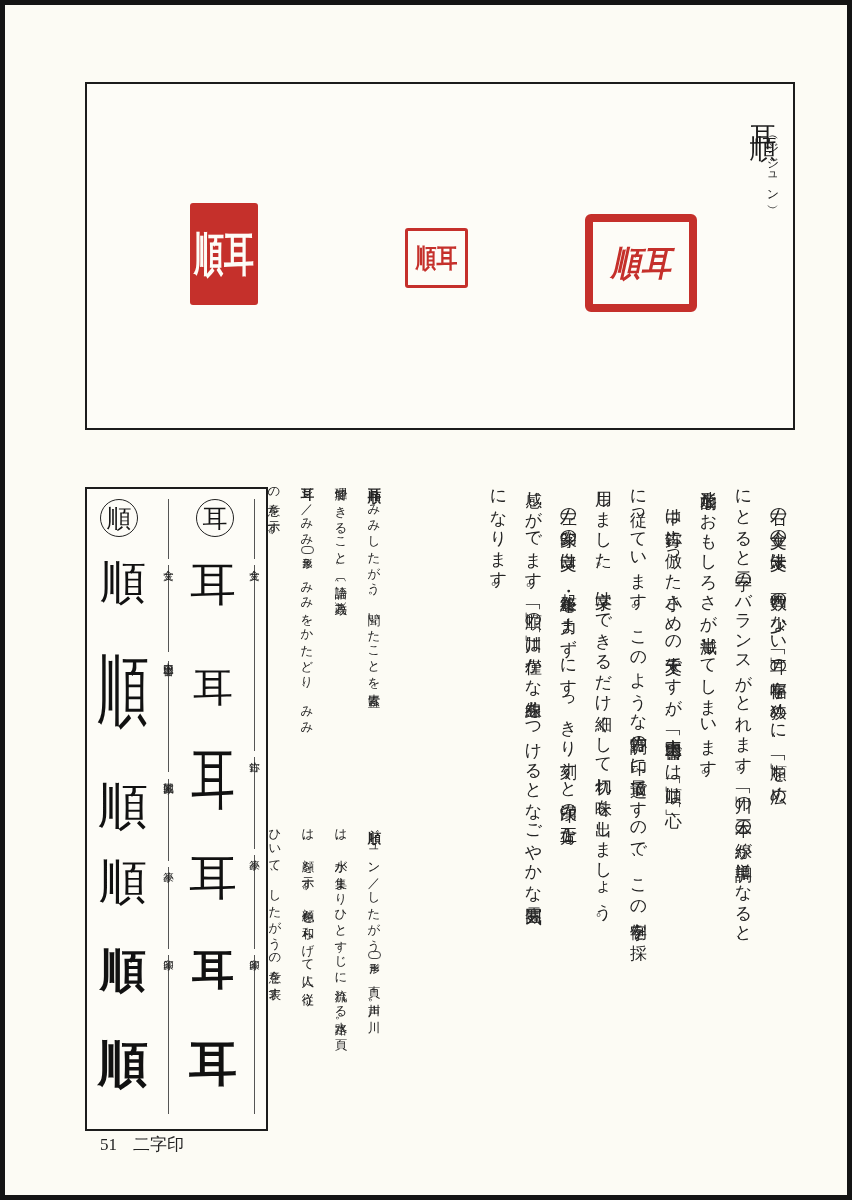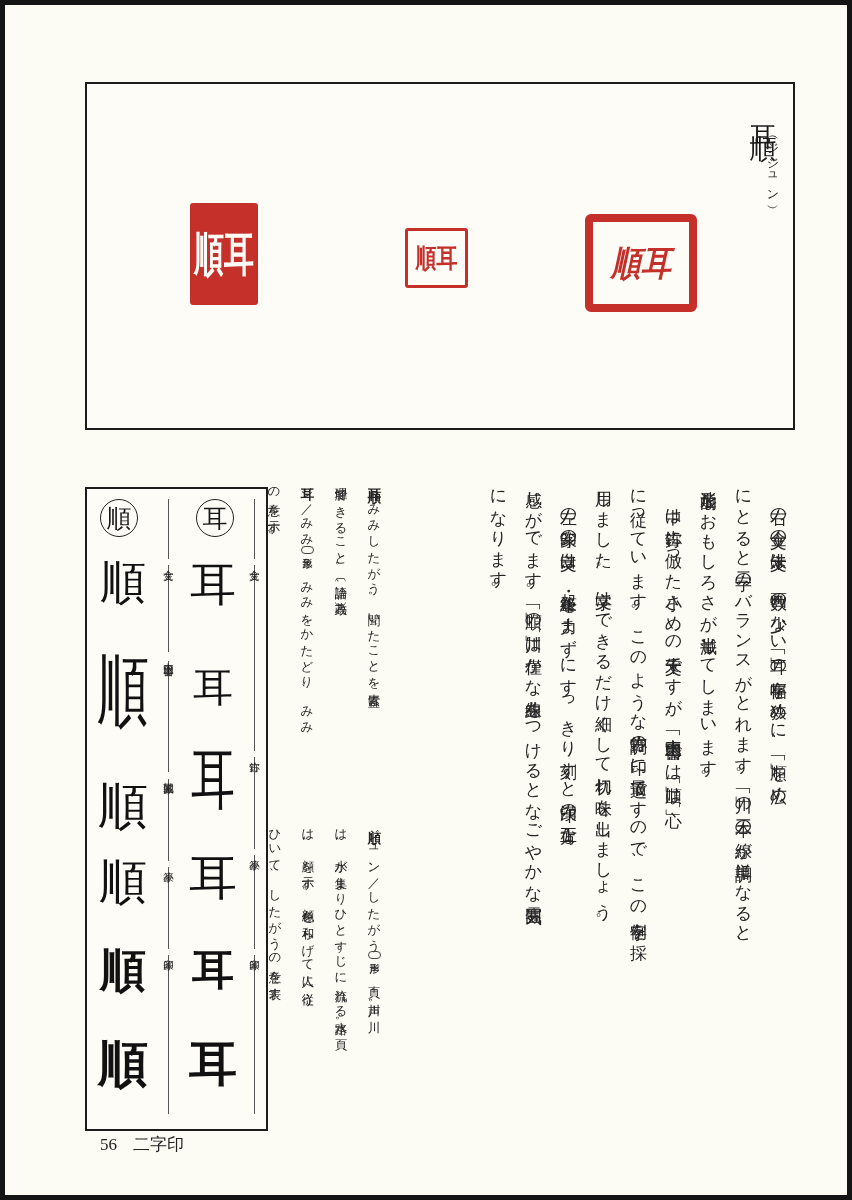--- a/index.html
+++ b/index.html
@@ -181,17 +181,17 @@
 
     <div class="glyph" style="left:126px;top:72px;font-size:46px;">耳</div>
     <div class="glyph" style="left:126px;top:178px;font-size:40px;">耳</div>
     <div class="glyph g-tall" style="left:126px;top:268px;font-size:44px;">耳</div>
     <div class="glyph" style="left:126px;top:364px;font-size:48px;">耳</div>
     <div class="glyph g-bold" style="left:126px;top:460px;font-size:42px;">耳</div>
     <div class="glyph g-bold" style="left:126px;top:550px;font-size:48px;">耳</div>
   </div>
 
   <div class="footer">
-    <span>56</span>
+    <span>51</span>
     <span>二字印</span>
   </div>
 
 </div>
 
 </body></html>

